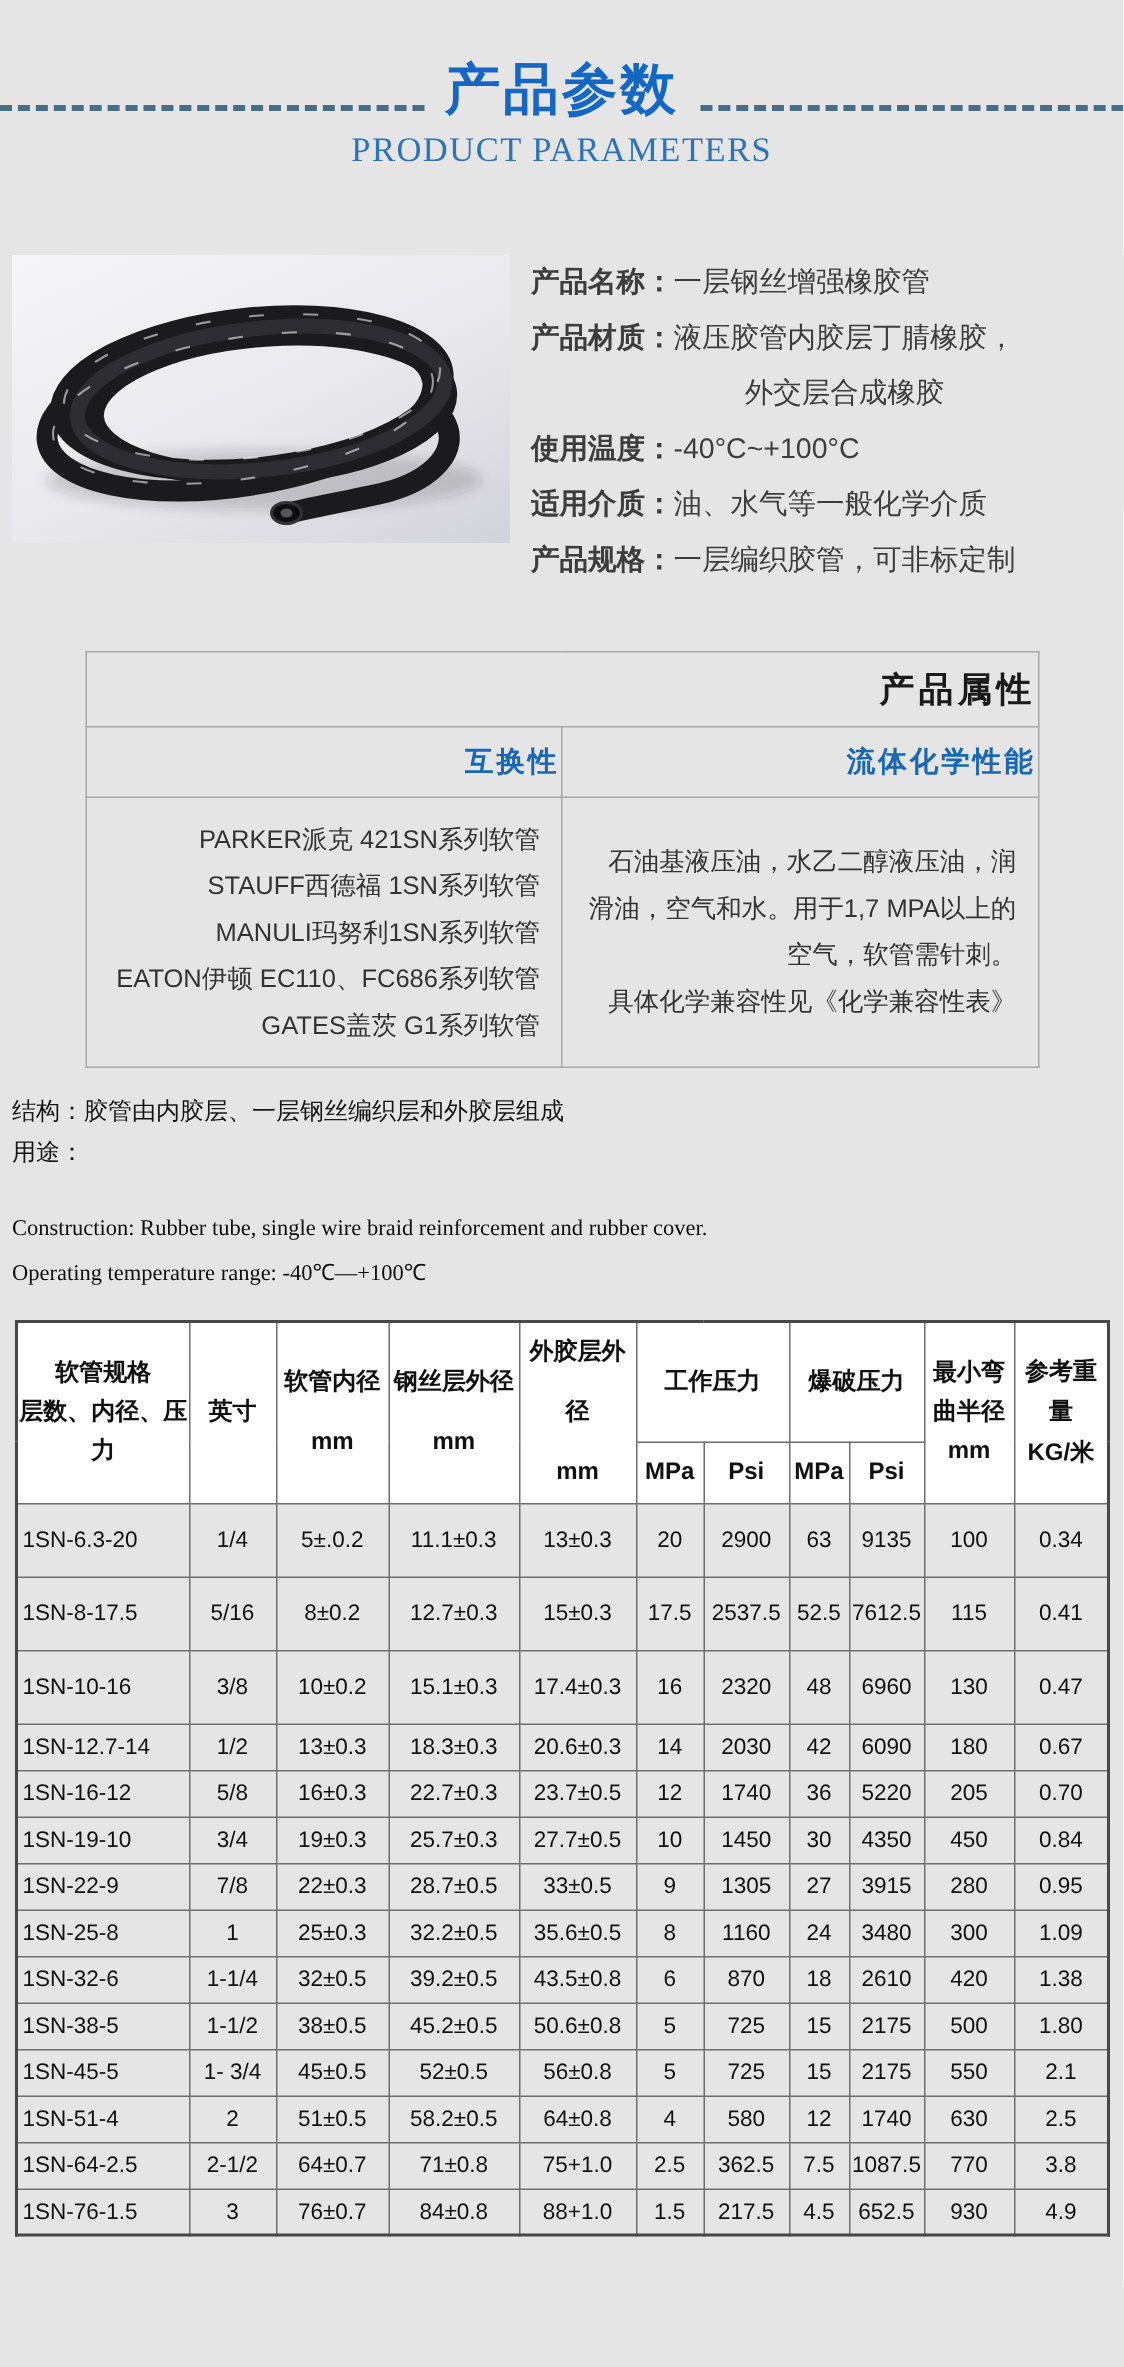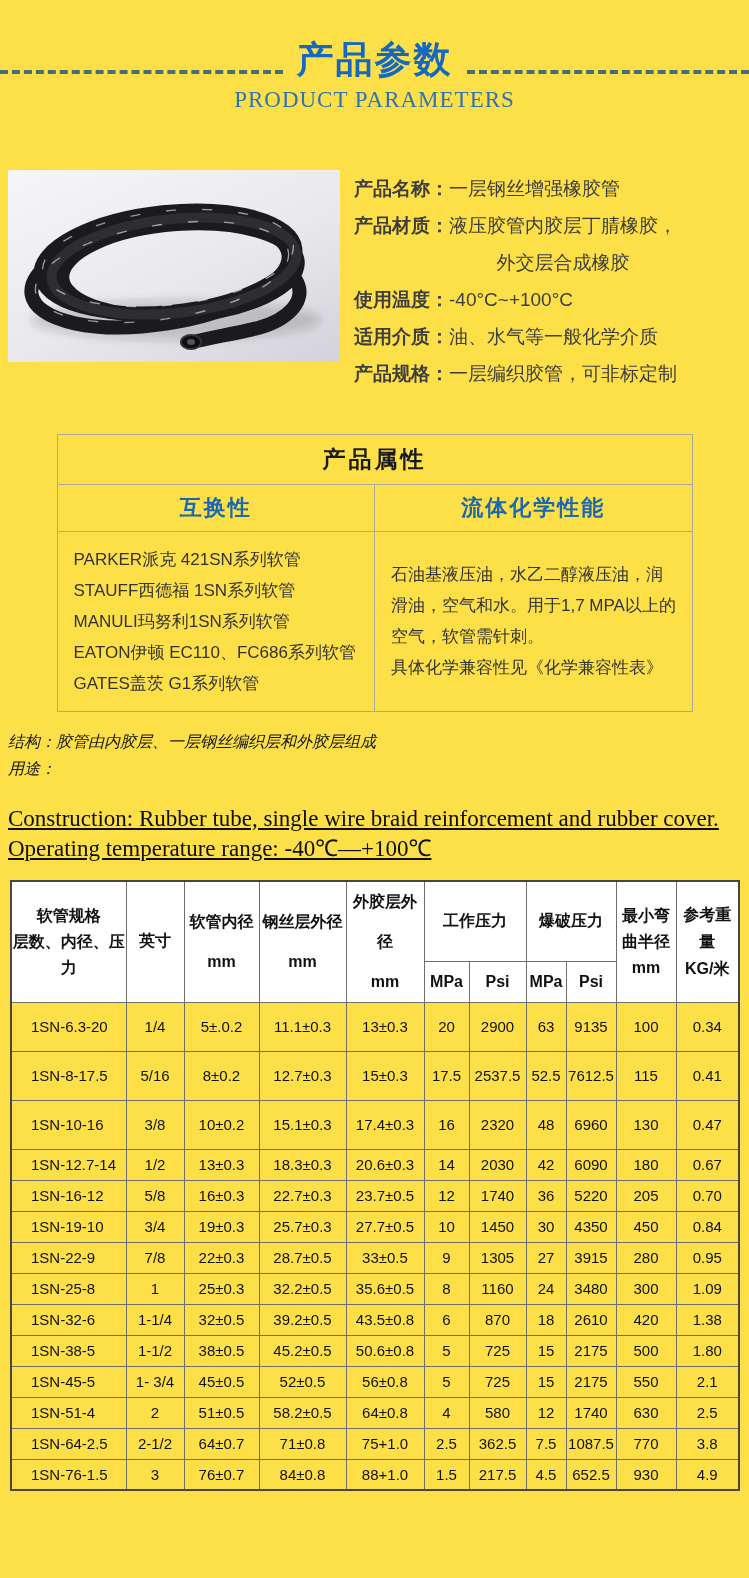--- a/index.html
+++ b/index.html
@@ -1,18 +1,18 @@
 <!DOCTYPE html>
 <html><head>
 <meta charset="utf-8">
 <style>
   html,body { margin:0; padding:0; background:#ffffff; }
   .page {
     position:relative; width:749px; height:1578px; margin:0 auto;
-    background:#fde047; overflow:hidden;
+    background:#e5e5e5; overflow:hidden;
     font-family:"Liberation Sans", sans-serif; color:#333;
   }
 
   
   .hdr { padding-top:40px; }
   .hdr-row { display:flex; align-items:flex-end; }
   .hdr-dash { flex:1; border-top:4px dashed #3a6380; margin-bottom:7px; opacity:.92; }
   .hdr-title {
     margin:0 14px; font-size:37px; font-weight:bold; color:#1468c4;
     letter-spacing:2px; line-height:1.1; white-space:nowrap;
@@ -29,39 +29,39 @@
   .p-details { margin-left:14px; padding-top:0; font-size:19px; color:#3d3d3d; }
   .detail-row { display:flex; line-height:37px; }
   .d-label { font-weight:bold; white-space:nowrap; }
   .d-value { white-space:pre-line; }
 
   
   .attr-table {
     width:636px; margin:42px auto 0 auto; border-collapse:collapse;
     table-layout:fixed;
   }
-  .attr-table th, .attr-table td { border:1px solid #a8a8a8; }
+  .attr-table th, .attr-table td { border:1px solid #a8a8a8;text-align:right; }
   .attr-title {
     font-family:"Liberation Serif", serif; font-size:23px; font-weight:bold;
     color:#1a1a1a; text-align:center; height:47px; letter-spacing:3px;
   }
   .attr-col-h {
-    font-family:Liberation Sans, sans-serif; font-size:22px; font-weight:bold;
+    font-family:Liberation Sans, sans-serif; font-size:19px; font-weight:bold;
     color:#1a68b2; text-align:center; height:44px; letter-spacing:2px;
   }
   .attr-cell { vertical-align:middle; padding:12px 14px 12px 16px; font-size:17px; color:#333; }
   .attr-cell .attr-line { line-height:31px; }
   .attr-col-left { width:256px; }
 
   
   .notes-cn { margin:16px 8px 0 8px; font-family:"Liberation Serif", serif;
-    font-size:16px; color:#141414;font-style:italic; }
+    font-size:16px; color:#141414; }
   .notes-cn .note-line { line-height:27px; }
   .notes-en { margin:22px 8px 0 8px; font-family:"Liberation Serif", serif;
-    font-size:23px; color:#0d0d0d;text-decoration:underline; }
+    font-size:15px; color:#0d0d0d; }
   .notes-en .note-line { line-height:30px; text-align:justify; }
 
   
   .spec-table {
     margin:16px 0 0 10px; border-collapse:collapse; table-layout:fixed;
     width:728px; font-family:"Liberation Sans", sans-serif;
   }
   .spec-table th, .spec-table td { border:1px solid #6e6e6e; padding:0; }
   .spec-table { border:2px solid #474747; }
   .spec-table th {
@@ -73,21 +73,21 @@
   .th-unit2 { line-height:40px; }
   .th-bend { line-height:26px; }
   .th-weight { line-height:27px; }
   .th-sub { font-size:15px; }
   tr.hrow1 { height:78px; }
   tr.hrow2 { height:40px; }
   .spec-table tbody tr { height:31px; }
   .spec-table tbody tr:nth-child(1),
   .spec-table tbody tr:nth-child(2),
   .spec-table tbody tr:nth-child(3) { height:49px; }
-  .spec-table tbody td:first-child { text-align:left; padding-left:19px; }
+  .spec-table tbody td:first-child { text-align:left; padding-left:3px; }
 </style>
 </head>
 <body>
 
 <div class="page">
 
   <div class="hdr">
     <div class="hdr-row">
       <div class="hdr-dash"></div>
       <h1 class="hdr-title">产品参数</h1>

